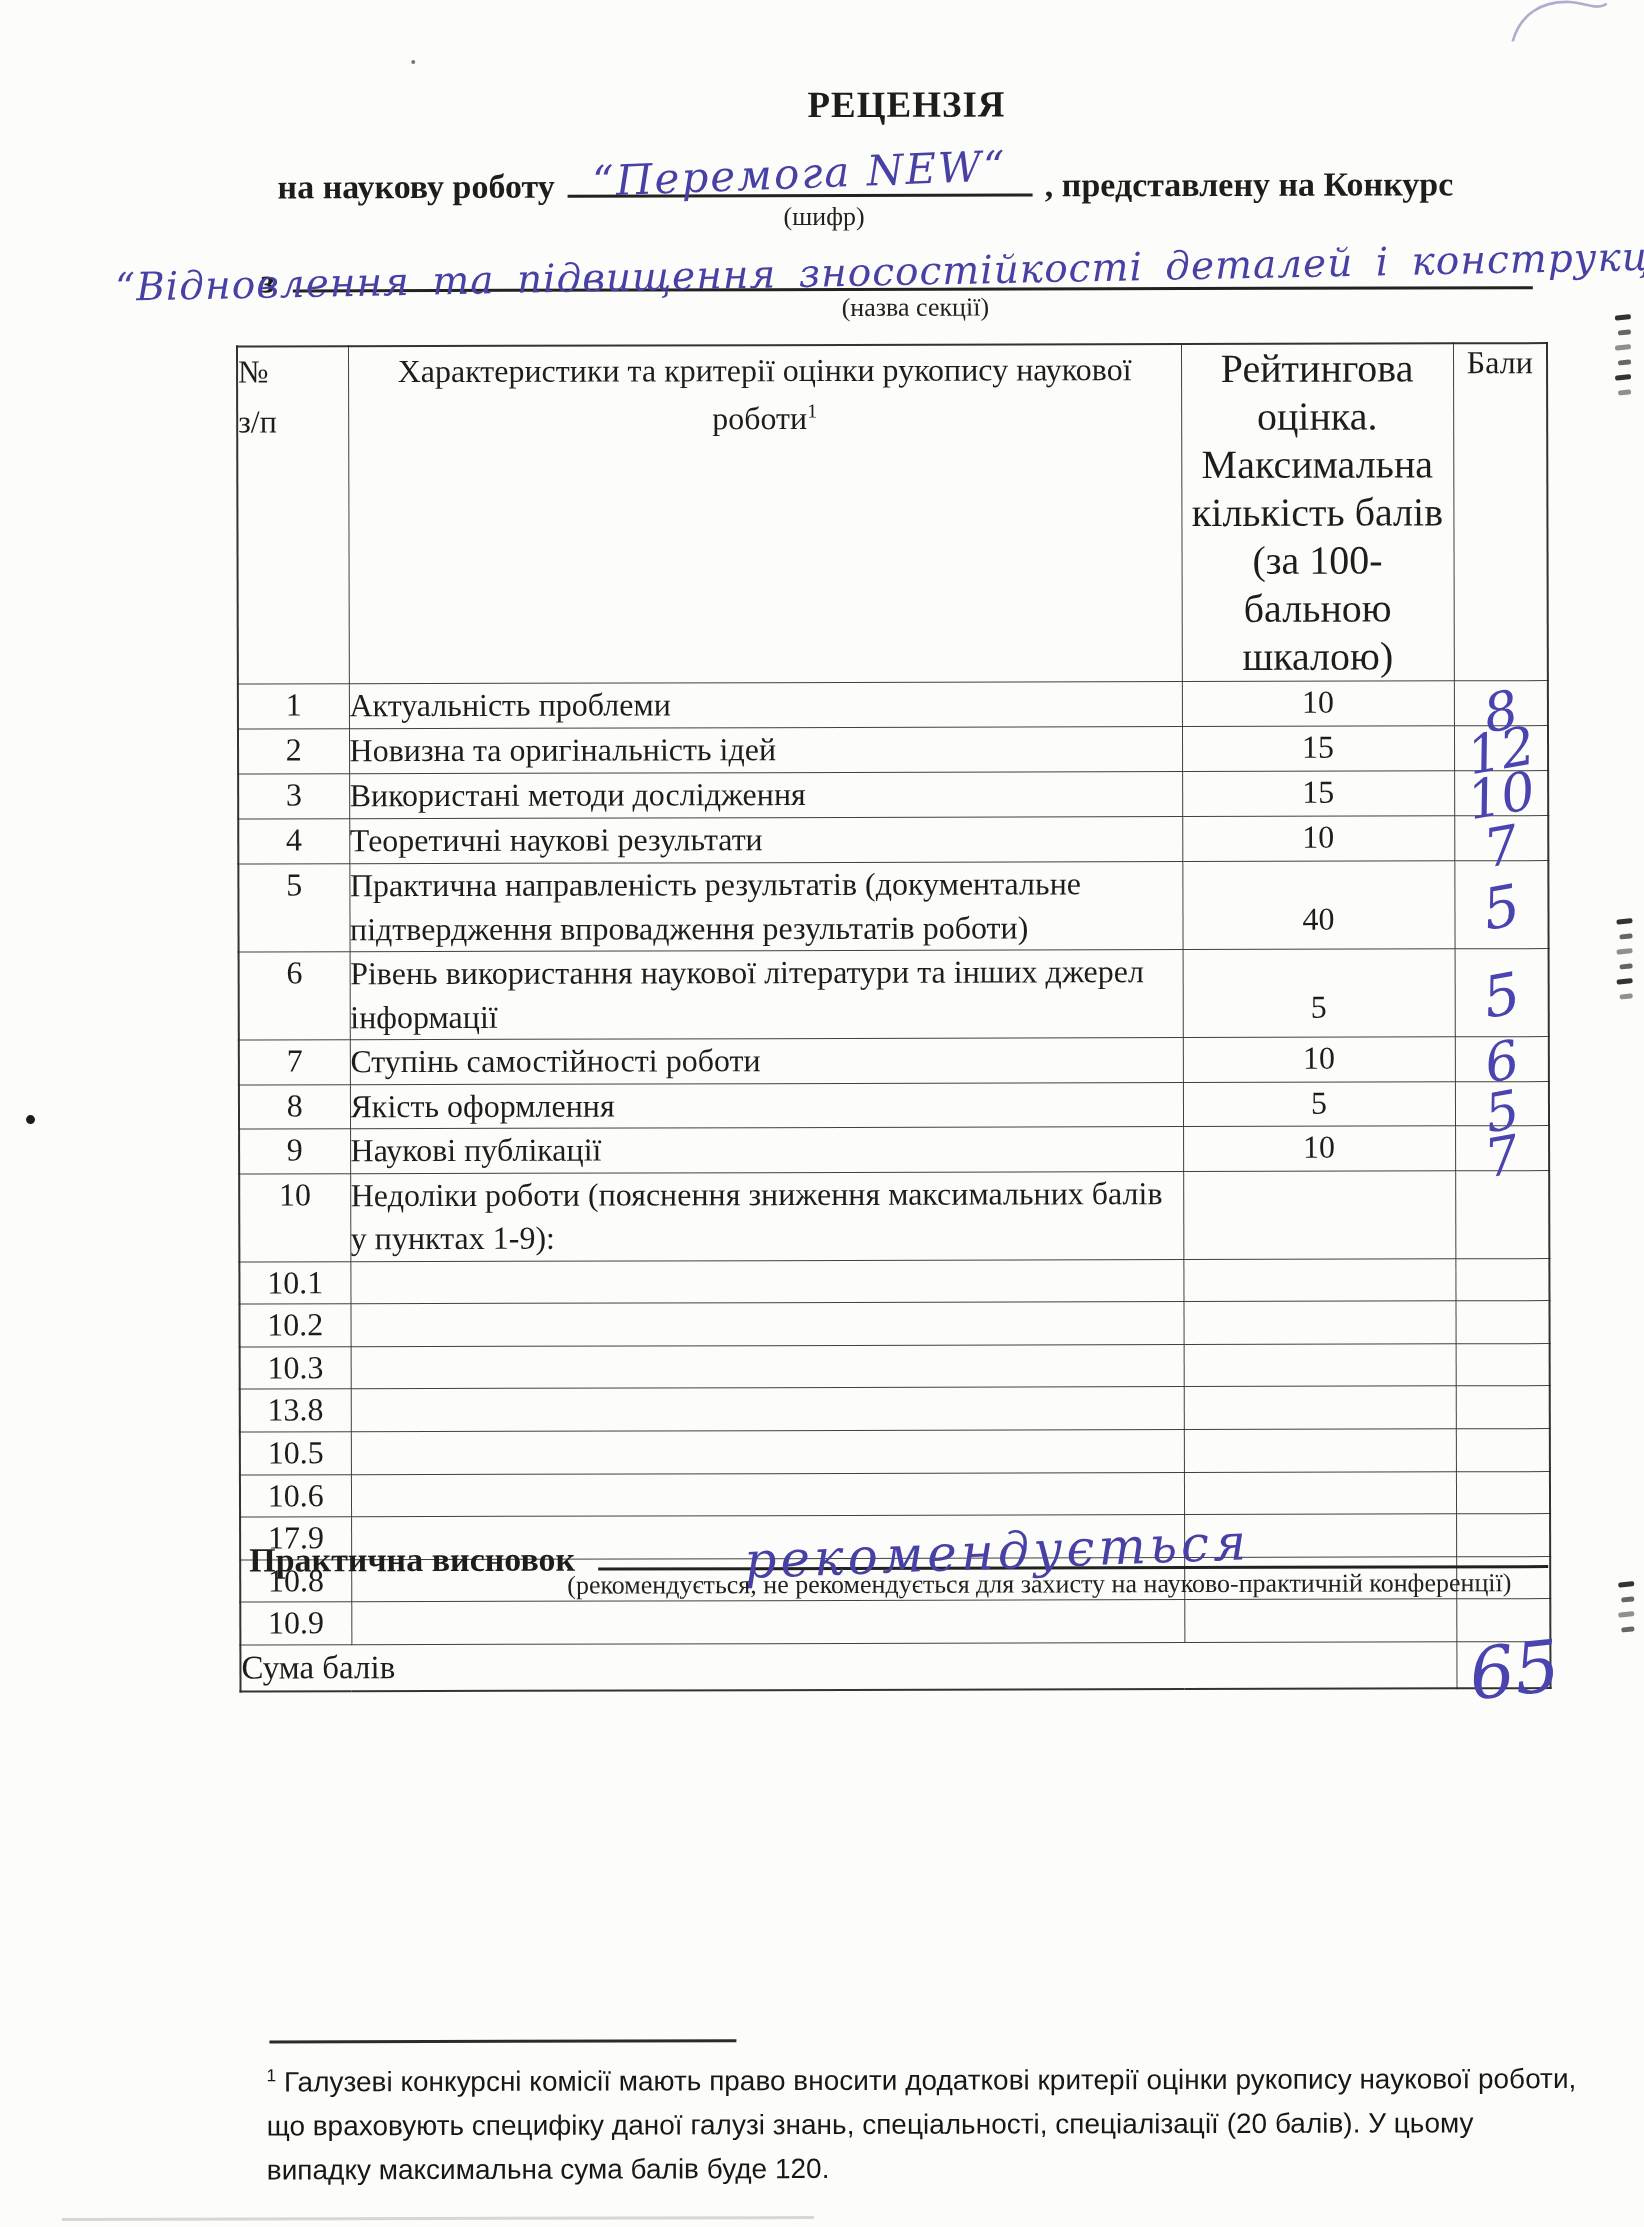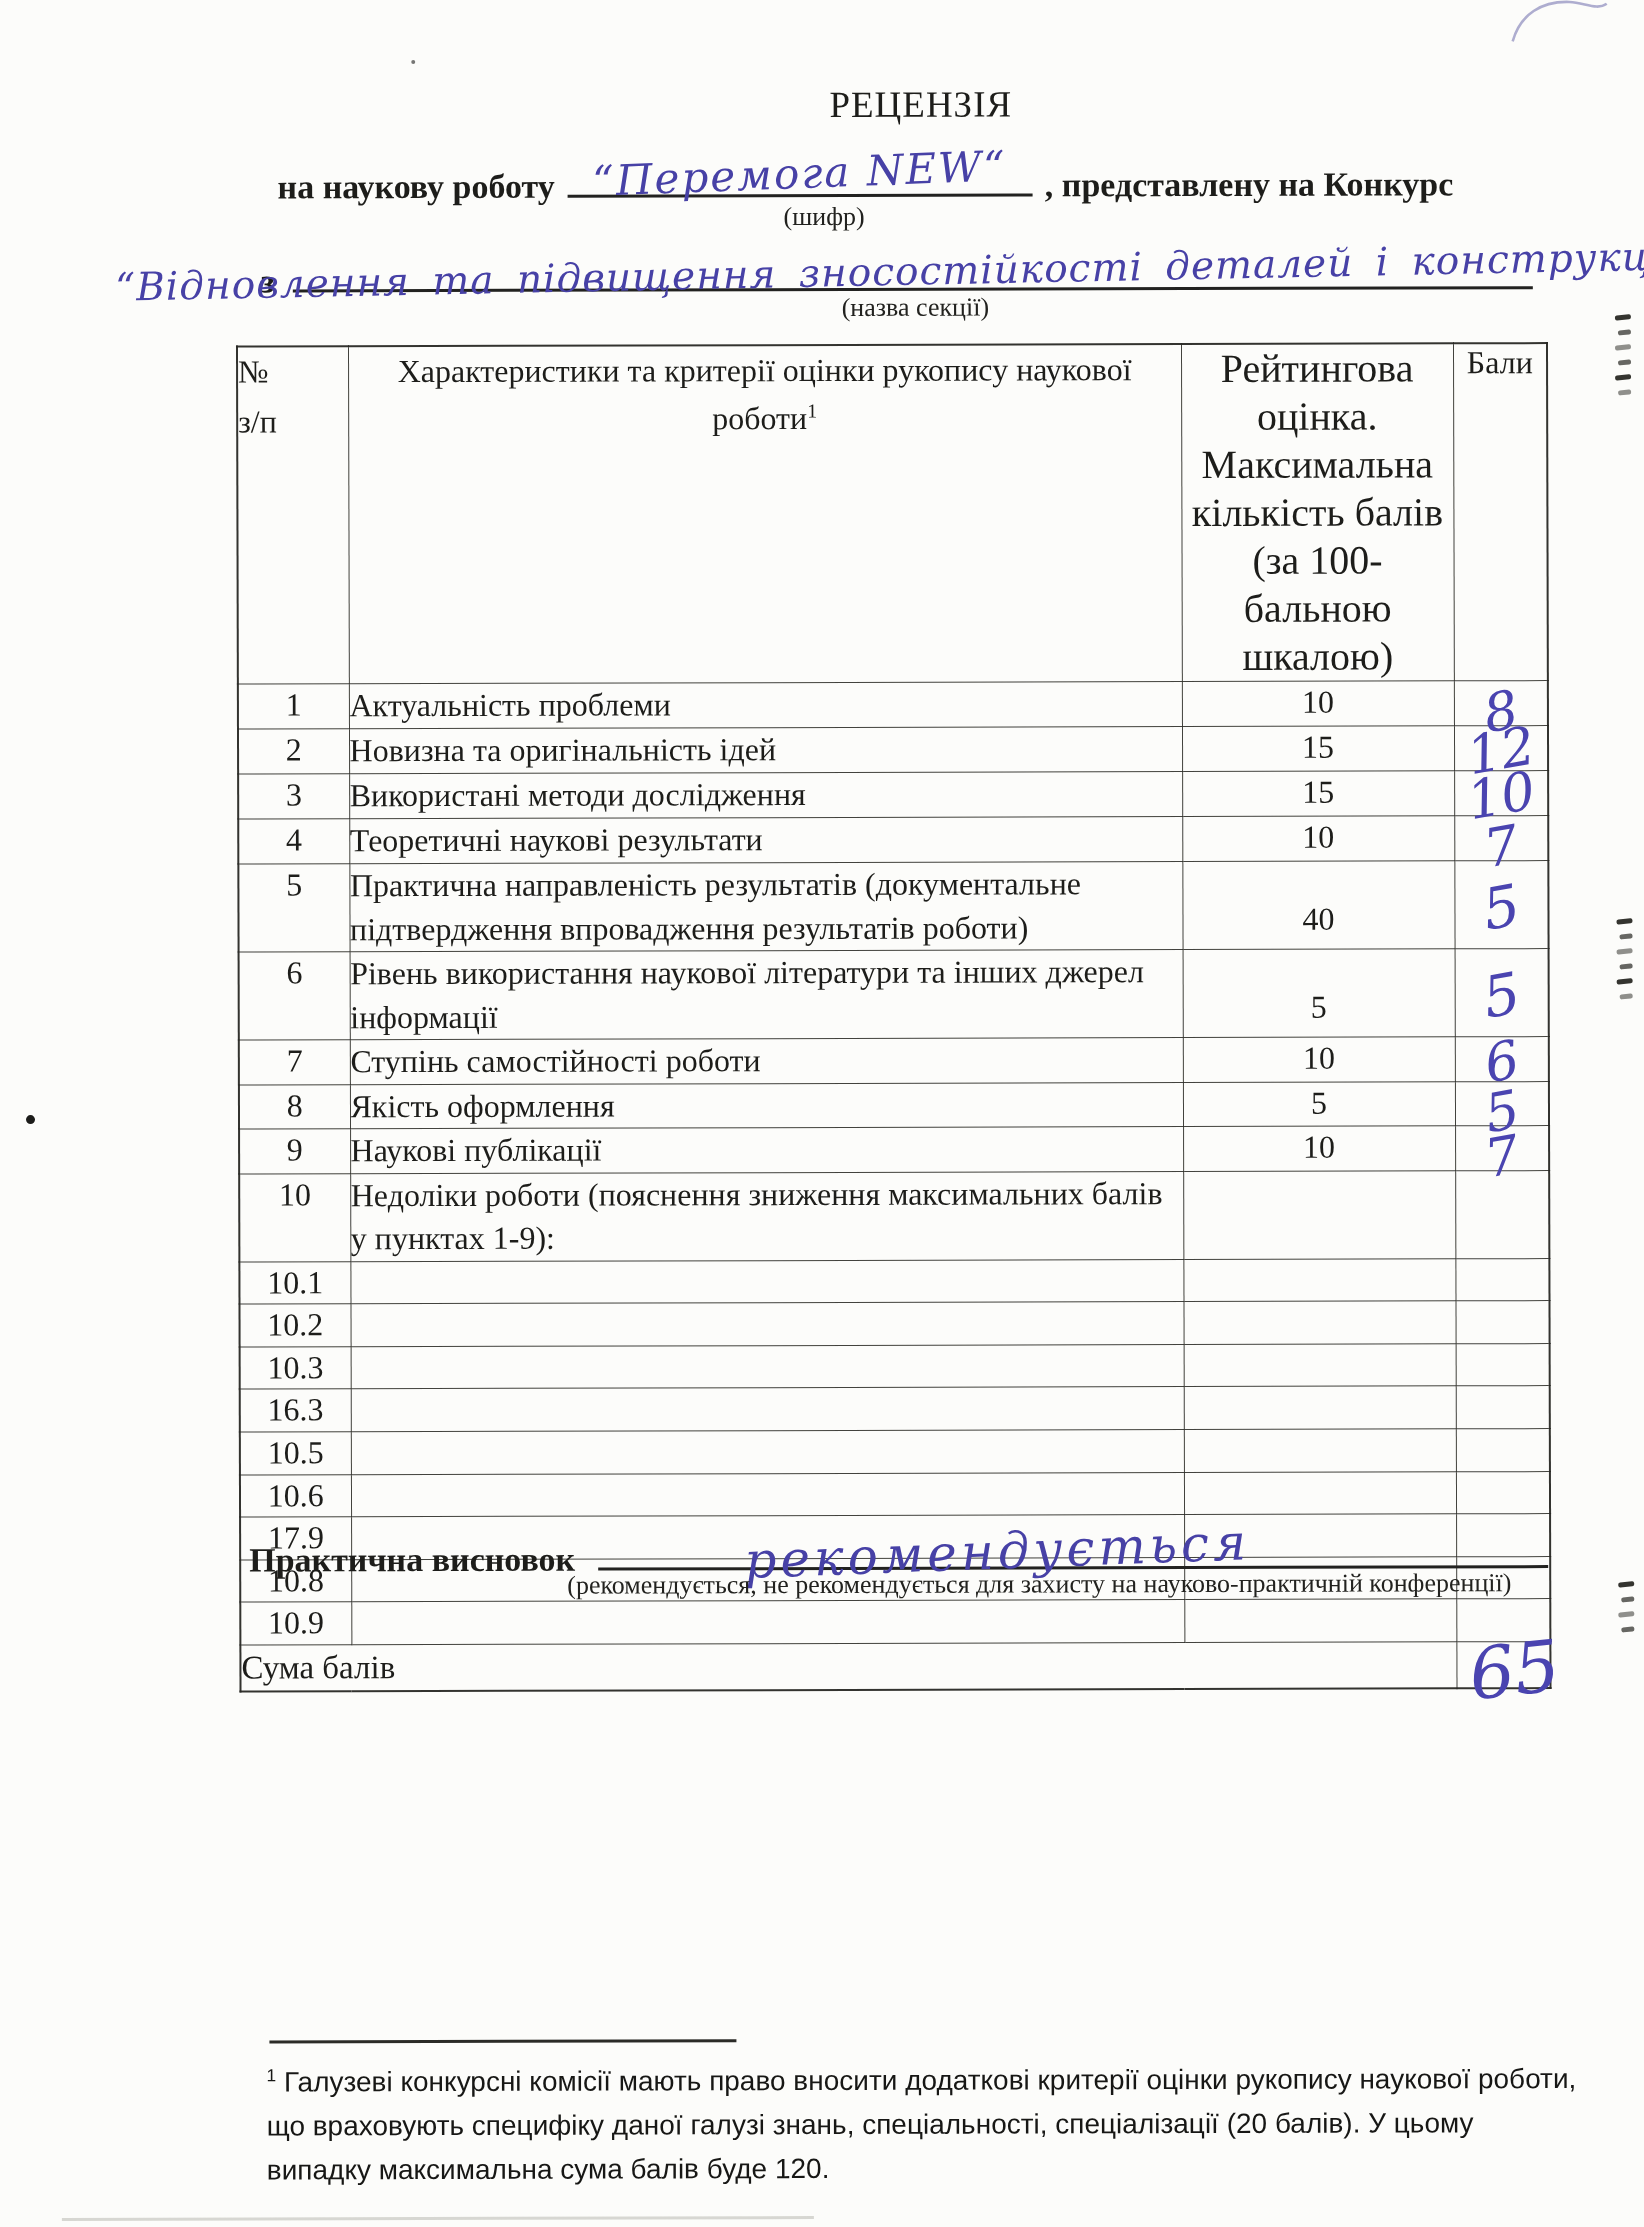--- a/index.html
+++ b/index.html
@@ -4,22 +4,22 @@
 <style>
   html,body{margin:0;padding:0;background:#d9d9d5;}
   .page{
     position:relative;width:1644px;height:2228px;background:#fcfcfa;
     font-family:"Liberation Serif",serif;color:#1d1d1a;overflow:hidden;
   }
   .content{position:absolute;inset:0;transform:rotate(-0.15deg);}
 
   
   .title{
-    position:absolute;top:83px;left:810px;font-size:37px;font-weight:normal;
-    letter-spacing:1px;white-space:nowrap;margin-left:22px;
+    position:absolute;top:83px;left:810px;font-size:37px;font-weight:bold;
+    letter-spacing:1px;white-space:nowrap;
   }
   .line-work{
     position:absolute;top:158px;left:280px;font-size:34px;font-weight:bold;white-space:nowrap;
   }
   .blank{
     display:inline-block;border-bottom:3px solid #222220;position:relative;
     vertical-align:baseline;height:36px;
   }
   .blank-code{width:465px;margin:0 4px;}
   .hand{
@@ -250,21 +250,21 @@
         <td class="max"></td>
         <td class="pts"></td>
       </tr>
       <tr class="h-sub">
         <td class="num">10.3</td>
         <td class="crit"></td>
         <td class="max"></td>
         <td class="pts"></td>
       </tr>
       <tr class="h-sub">
-        <td class="num">16.3</td>
+        <td class="num">13.8</td>
         <td class="crit"></td>
         <td class="max"></td>
         <td class="pts"></td>
       </tr>
       <tr class="h-sub">
         <td class="num">10.5</td>
         <td class="crit"></td>
         <td class="max"></td>
         <td class="pts"></td>
       </tr>

